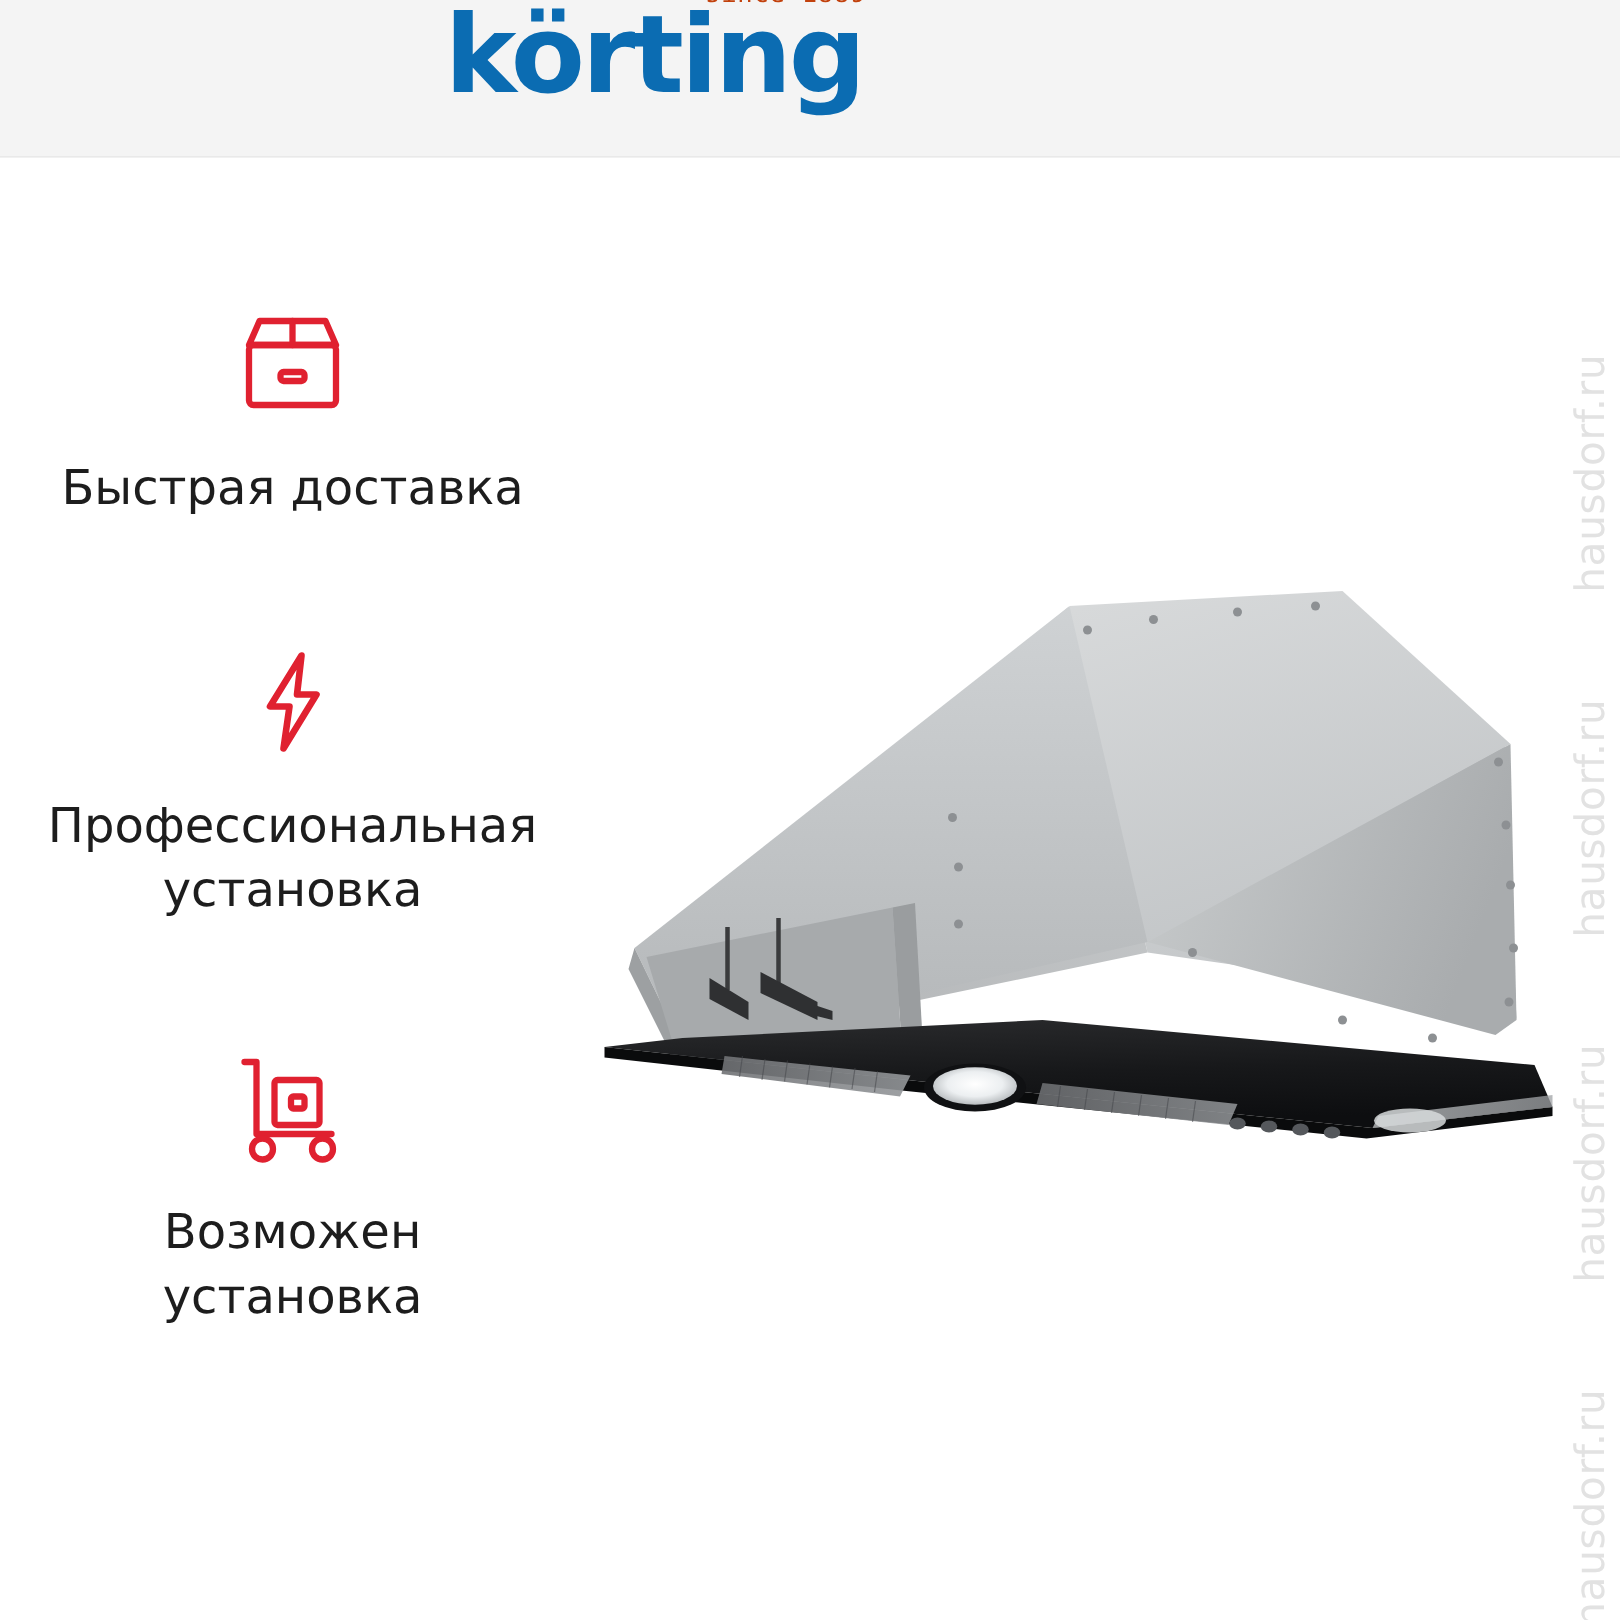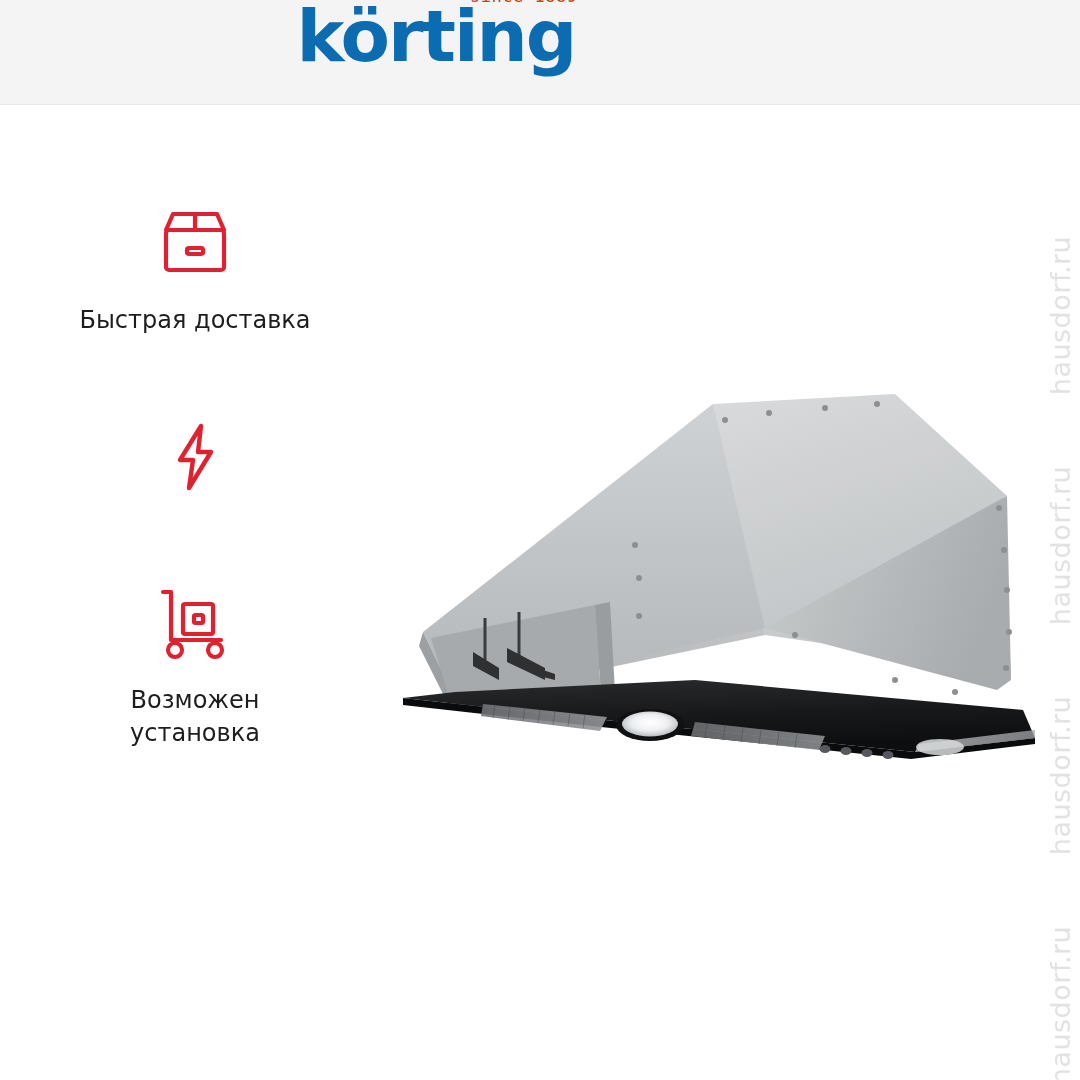--- a/index.html
+++ b/index.html
@@ -70,21 +70,21 @@
     margin-bottom: 60px;
   }
   .feature-icon {
     height: 86px;
     display: flex;
     align-items: center;
     justify-content: center;
   }
   .feature-label {
     margin-top: 18px;
-    font-size: 24px;
+    font-size: 32px;
     line-height: 1.35;
     color: #1d1d1d;
     font-family: "DejaVu Sans", sans-serif;
     font-weight: 400;
   }
   .f1 { top: 0px; }
   .f2 { margin-top: 78px; }
   .f3 { margin-top: 80px; }
 
   
@@ -152,20 +152,24 @@
         </svg>
       </div>
       <div class="feature-label">Быстрая доставка</div>
     </div>
 
     <div class="feature f2">
       <div class="feature-icon">
         <svg width="78" height="78" viewBox="0 0 78 78" aria-hidden="true">
           <path d="M45 8 L24 42 L37 42 L33 70 L55 34 L42 34 Z" fill="none" stroke="#e02130" stroke-width="4.4" stroke-linejoin="round" stroke-linecap="round"></path>
         </svg>
+      </div>
+      <div class="feature-label">
+        <span>Профессиональная</span><br>
+        <span>установка</span>
       </div>
     </div>
 
     <div class="feature f3">
       <div class="feature-icon">
         <svg width="92" height="82" viewBox="0 0 92 82" aria-hidden="true">
           <g fill="none" stroke="#e02130" stroke-width="4.2" stroke-linecap="round" stroke-linejoin="round">
             <path d="M14 10 L22 10 L22 58 L72 58"></path>
             <rect x="34" y="22" width="30" height="30" rx="2"></rect>
             <rect x="45" y="33" width="9" height="8" rx="1.5"></rect>

